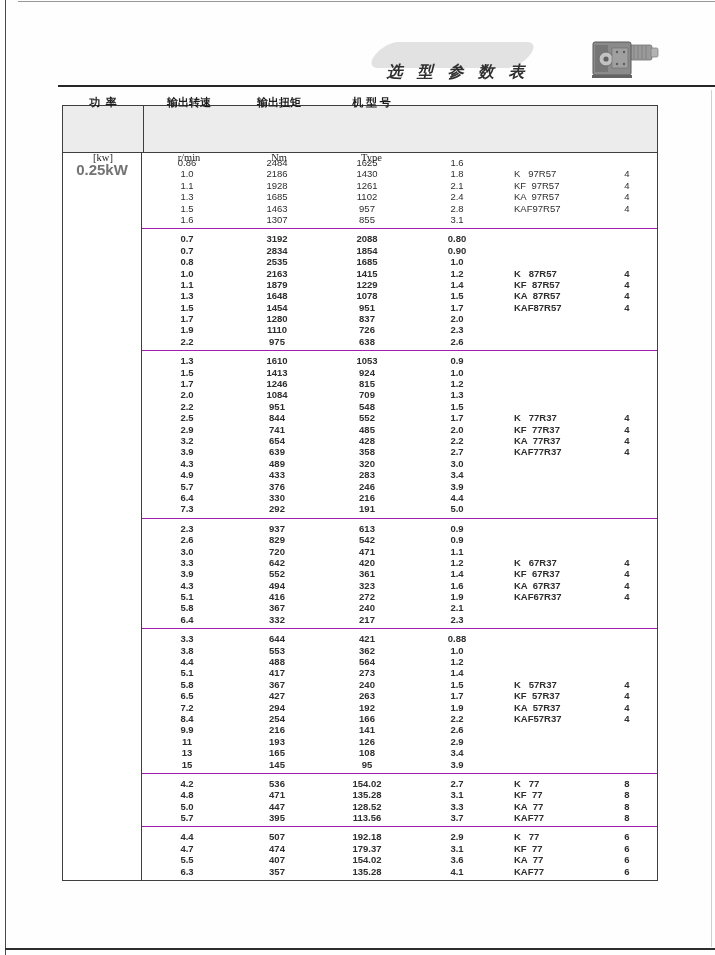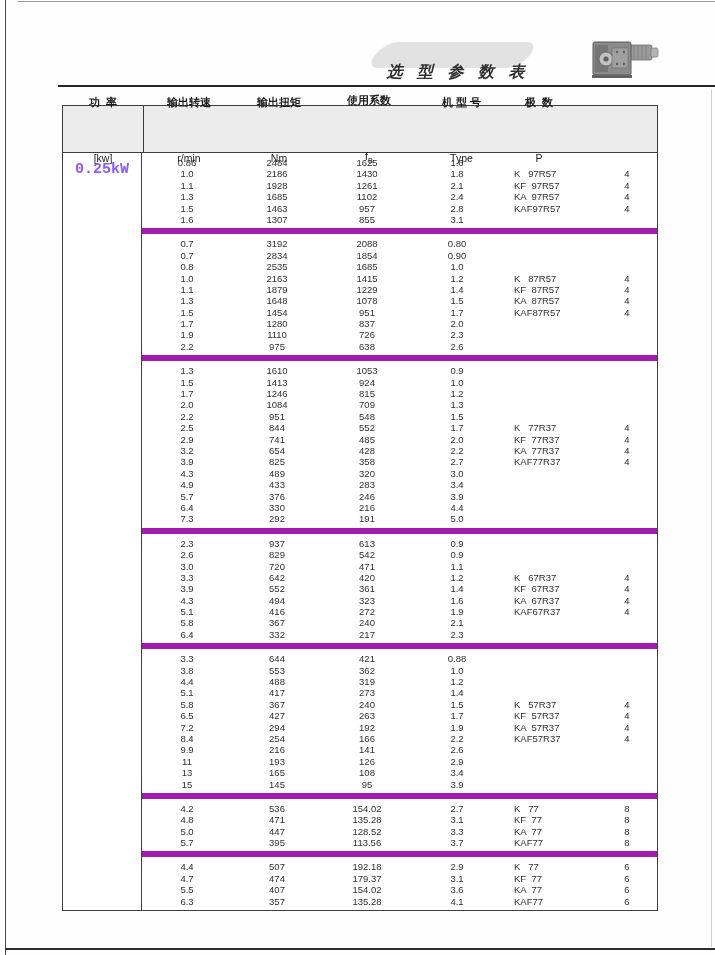--- a/index.html
+++ b/index.html
@@ -29,35 +29,35 @@
   
   .photo { position:absolute; left:584px; top:36px; width:80px; height:48px; }
 
   
   .sel-table {
     position:absolute; left:62px; top:105px; width:596px;
     border:1px solid #3f3f3f; background:#fff;
   }
   .thead { display:flex; background:#ececec; border-bottom:1px solid #3f3f3f; height:47px; }
   .th { display:flex; flex-direction:column; justify-content:center; align-items:center;
-        gap:16px; font-size:11px; color:#1c1c1c; }
+        gap:16px; font-size:11px; color:#1c1c1c;font-family:Liberation Serif, serif; }
   .th .lbl { font-weight:bold; white-space:pre; }
   .th .unit { font-weight:normal; font-size:10.5px;margin-top:26px; }
   .th .unit sub { font-size:7.5px; }
   .th-power { width:81px; border-right:1px solid #3f3f3f; }
   .th-rpm, .th-nm, .th-i, .th-fb { width:90px;align-items:center; }
   .th-type { width:95px; }
   .th-p { width:60px; }
 
   .tbody { display:flex; align-items:stretch; }
   .power-col { width:81px; border-right:1px solid #3f3f3f; text-align:center; }
-  .power-col .pw { display:inline-block; margin-top:8px; font-weight:bold; font-size:15px; color:#8b5cf6;font-family:Liberation Mono, monospace; }
+  .power-col .pw { display:inline-block; margin-top:8px; font-weight:bold; font-size:15px; color:#737373; }
   .blocks { flex:1; }
   .block { padding:4px 0 3px; }
-  .block + .block { border-top:6px solid #a21caf; }
+  .block + .block { border-top:1px solid #a21caf;font-weight:bold; }
   .row { display:flex; height:11.4px; line-height:11.5px; font-size:9.5px; color:#2e2e2e; }
   .cell { text-align:center; }
   .c-rpm, .c-nm, .c-i, .c-fb { width:90px; }
   .c-type { width:95px; text-align:left; padding-left:12px; white-space:pre; }
   .c-p { width:60px; }
 </style>
 </head>
 <body>
 
 <div class="page">
@@ -99,31 +99,23 @@
         <span class="unit">[kw]</span>
       </div>
       <div class="th th-rpm">
         <span class="lbl">输出转速</span>
         <span class="unit">r/min</span>
       </div>
       <div class="th th-nm">
         <span class="lbl">输出扭矩</span>
         <span class="unit">Nm</span>
       </div>
-      <div class="th th-fb">
-        <span class="lbl">使用系数</span>
-        <span class="unit"><span>f</span><sub>B</sub></span>
-      </div>
       <div class="th th-type">
         <span class="lbl">机 型 号</span>
         <span class="unit">Type</span>
-      </div>
-      <div class="th th-p">
-        <span class="lbl">极  数</span>
-        <span class="unit">P</span>
       </div>
     </div>
     <div class="tbody">
       <div class="power-col">
         <span class="pw">0.25kW</span>
       </div>
       <div class="blocks">
           <div class="block">
             <div class="row">
               <div class="cell c-rpm">0.86</div>
@@ -316,21 +308,21 @@
             <div class="row">
               <div class="cell c-rpm">3.2</div>
               <div class="cell c-nm">654</div>
               <div class="cell c-i">428</div>
               <div class="cell c-fb">2.2</div>
               <div class="cell c-type">KA  77R37</div>
               <div class="cell c-p">4</div>
             </div>
             <div class="row">
               <div class="cell c-rpm">3.9</div>
-              <div class="cell c-nm">825</div>
+              <div class="cell c-nm">639</div>
               <div class="cell c-i">358</div>
               <div class="cell c-fb">2.7</div>
               <div class="cell c-type">KAF77R37</div>
               <div class="cell c-p">4</div>
             </div>
             <div class="row">
               <div class="cell c-rpm">4.3</div>
               <div class="cell c-nm">489</div>
               <div class="cell c-i">320</div>
               <div class="cell c-fb">3.0</div>
@@ -457,21 +449,21 @@
               <div class="cell c-rpm">3.8</div>
               <div class="cell c-nm">553</div>
               <div class="cell c-i">362</div>
               <div class="cell c-fb">1.0</div>
               <div class="cell c-type"></div>
               <div class="cell c-p"></div>
             </div>
             <div class="row">
               <div class="cell c-rpm">4.4</div>
               <div class="cell c-nm">488</div>
-              <div class="cell c-i">319</div>
+              <div class="cell c-i">564</div>
               <div class="cell c-fb">1.2</div>
               <div class="cell c-type"></div>
               <div class="cell c-p"></div>
             </div>
             <div class="row">
               <div class="cell c-rpm">5.1</div>
               <div class="cell c-nm">417</div>
               <div class="cell c-i">273</div>
               <div class="cell c-fb">1.4</div>
               <div class="cell c-type"></div>

